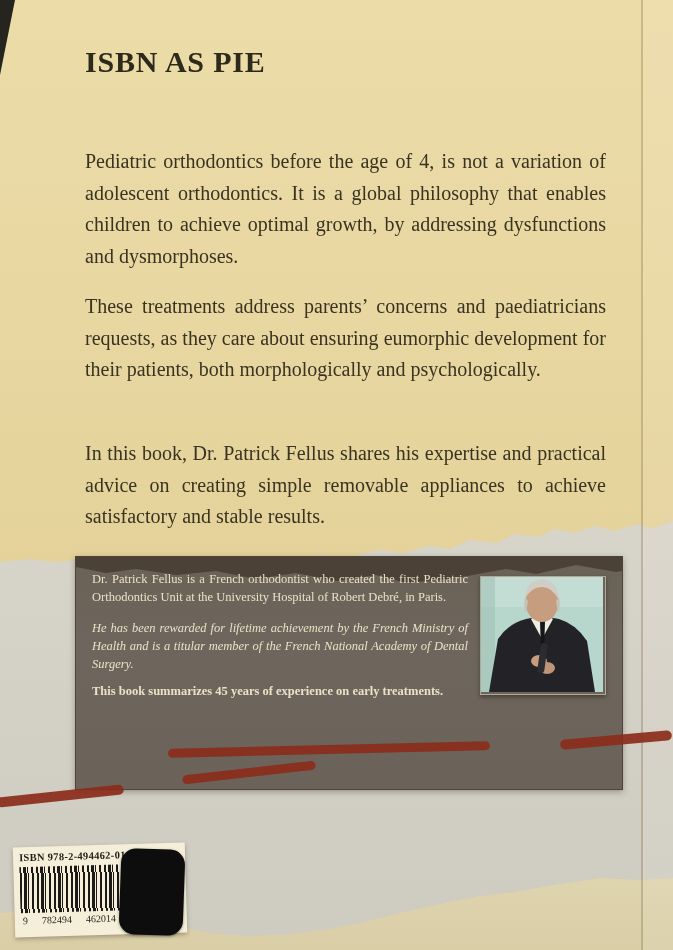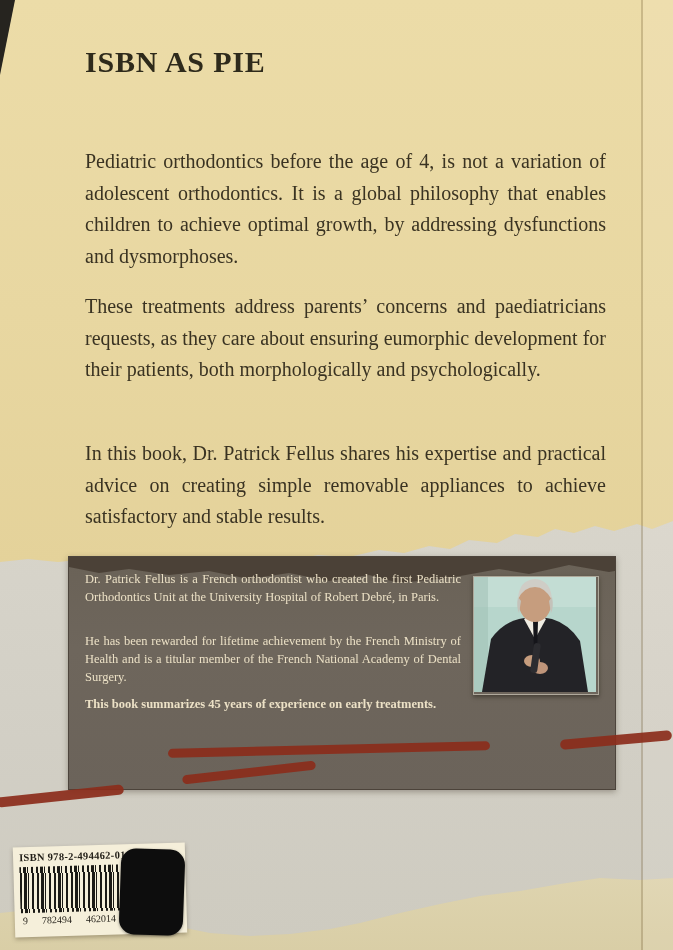--- a/index.html
+++ b/index.html
@@ -49,39 +49,39 @@
   .body-par{
     position:absolute;left:85px;width:521px;
     font-size:20px;line-height:31.5px;color:#3a3322;
     text-align:justify;
   }
   .par1{top:146px;}
   .par2{top:291px;}
   .par3{top:438px;}
   
   .bio-box{
-    position:absolute;left:68px;top:556px;width:548px;height:234px;
+    position:absolute;left:75px;top:556px;width:548px;height:234px;
     background:linear-gradient(180deg,#6a6257 0%,#6e665c 40%,#6b635a 100%);
     border:1px solid rgba(40,32,24,.45);
     box-sizing:border-box;
     box-shadow:0 2px 6px rgba(50,40,25,.35);
     padding:13px 16px 10px 16px;
     color:#ece1c6;
   }
   .bio-box-tear{
     position:absolute;left:0;top:0;width:100%;height:28px;
     background:rgba(56,45,36,.62);
     clip-path:polygon(0 0,568px 0,568px 10px,540px 15px,500px 8px,460px 17px,430px 12px,380px 21px,330px 26px,300px 18px,260px 24px,220px 16px,180px 22px,140px 14px,100px 18px,60px 12px,30px 16px,0 10px);
     pointer-events:none;
   }
   .bio-par{
     font-size:12.5px;line-height:18px;text-align:justify;margin:0 0 6px 0;
     position:relative;
   }
-  .bio-par.full{margin-top:26px;}
+  .bio-par.full{margin-top:13px;font-style:italic;}
   .bio-highlight{
     font-size:12.5px;line-height:18px;font-weight:bold;margin-top:9px;
     position:relative;
   }
   .author-photo{
     float:right;width:124px;height:117px;margin:6px 0 8px 12px;
     border:1px solid rgba(230,225,210,.55);
     box-shadow:0 2px 4px rgba(30,25,15,.5);
     position:relative;
   }

